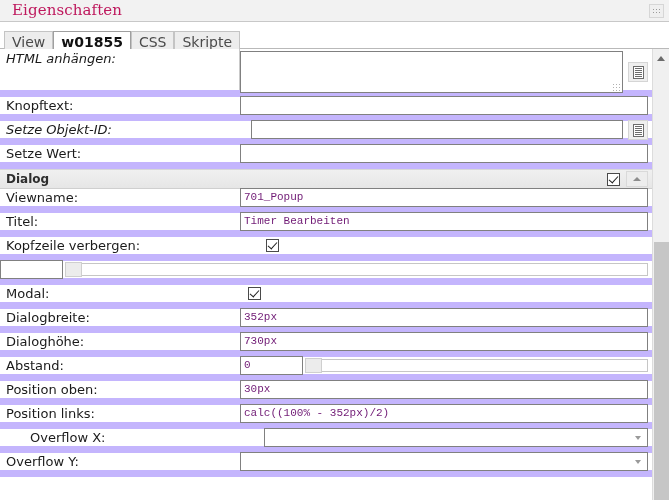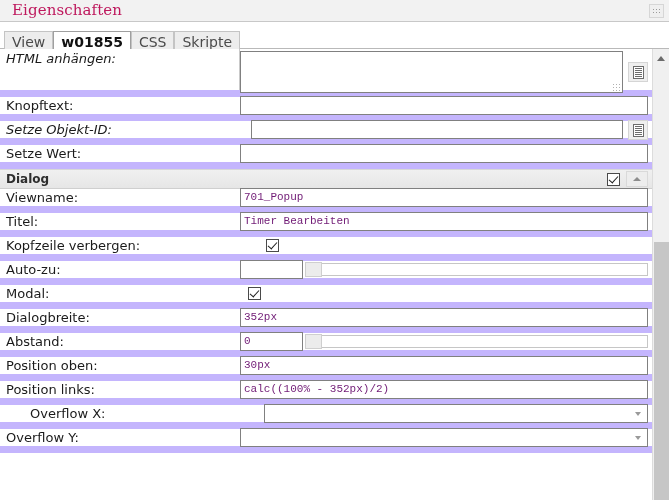--- a/index.html
+++ b/index.html
@@ -473,21 +473,20 @@
       </div>
 
       <div class="row" style="height:21px;gap:25px;">
         <div class="label">Kopfzeile verbergen:</div>
         <div class="field">
           <div class="cb checked"></div>
         </div>
       </div>
 
       <div class="row" style="height:24px;">
-        <div class="label">Auto-zu:</div>
         <div class="field">
           <input class="txt small" type="text" value="" style="">
           <div class="slider">
               <span class="handle"></span>
             </div>
         </div>
       </div>
 
       <div class="row" style="height:21px;gap:7px;">
         <div class="label">Modal:</div>
@@ -496,20 +495,26 @@
         </div>
       </div>
 
       <div class="row" style="height:24px;">
         <div class="label">Dialogbreite:</div>
         <div class="field">
           <input class="txt" type="text" value="352px" style="">
         </div>
       </div>
 
+      <div class="row" style="height:24px;">
+        <div class="label">Dialoghöhe:</div>
+        <div class="field">
+          <input class="txt" type="text" value="730px" style="">
+        </div>
+      </div>
 
       <div class="row" style="height:24px;">
         <div class="label">Abstand:</div>
         <div class="field">
           <input class="txt small" type="text" value="0" style="">
           <div class="slider">
               <span class="handle"></span>
             </div>
         </div>
       </div>

